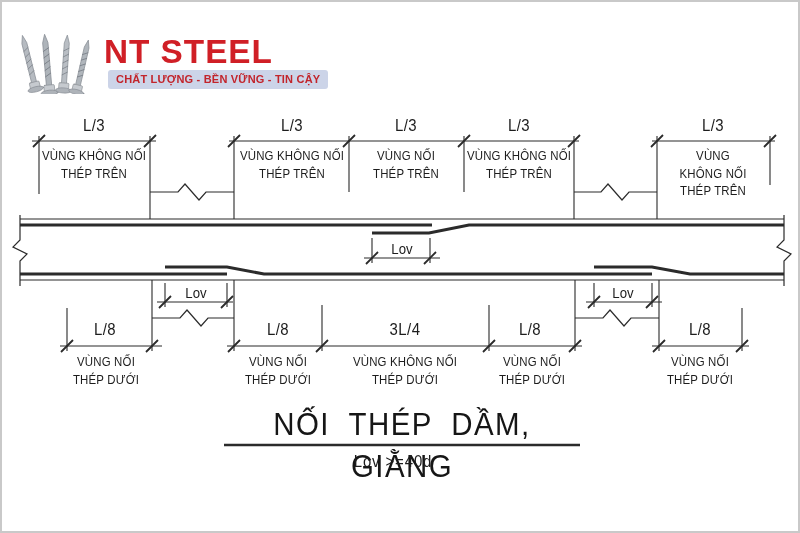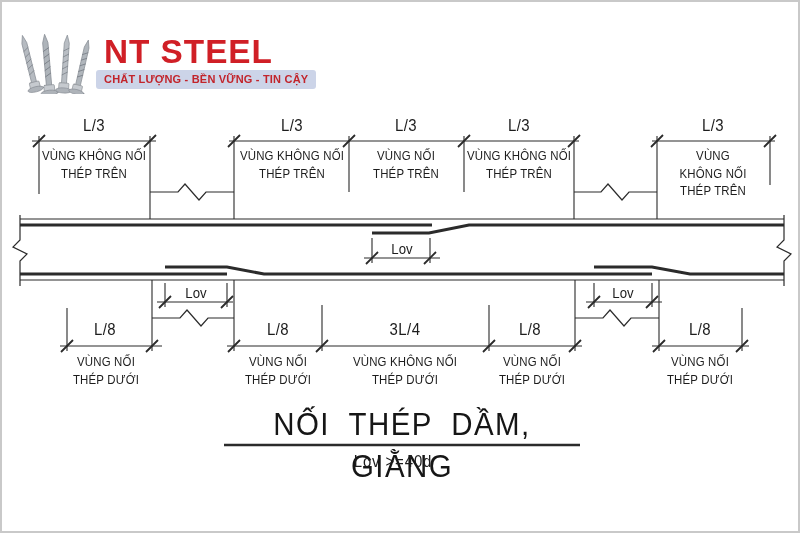--- a/index.html
+++ b/index.html
@@ -20,21 +20,21 @@
     font-size:31px;font-weight:400;letter-spacing:1.5px;word-spacing:10px;
     transform:translateX(-50%) scaleX(0.95);color:#161616;
   }
   .note-label{font-size:17px;font-weight:400;letter-spacing:1px;}
   .logo{position:absolute;left:14px;top:10px;width:300px;height:80px;}
   .brand{
     position:absolute;left:88px;top:20px;font-size:34px;font-weight:bold;
     color:#d01f26;letter-spacing:1px;transform:scaleX(0.98);transform-origin:left top;
   }
   .tagline{
-    position:absolute;left:80px;top:58px;height:19px;line-height:19px;
+    position:absolute;left:92px;top:58px;height:19px;line-height:19px;
     background:#ccd4e8;border-radius:3px;padding:0 8px;
     font-size:11px;font-weight:bold;color:#c2242b;letter-spacing:0.2px;white-space:nowrap;
   }
 </style>
 </head>
 <body>
 
 <div class="page">
 
   <div class="logo">

